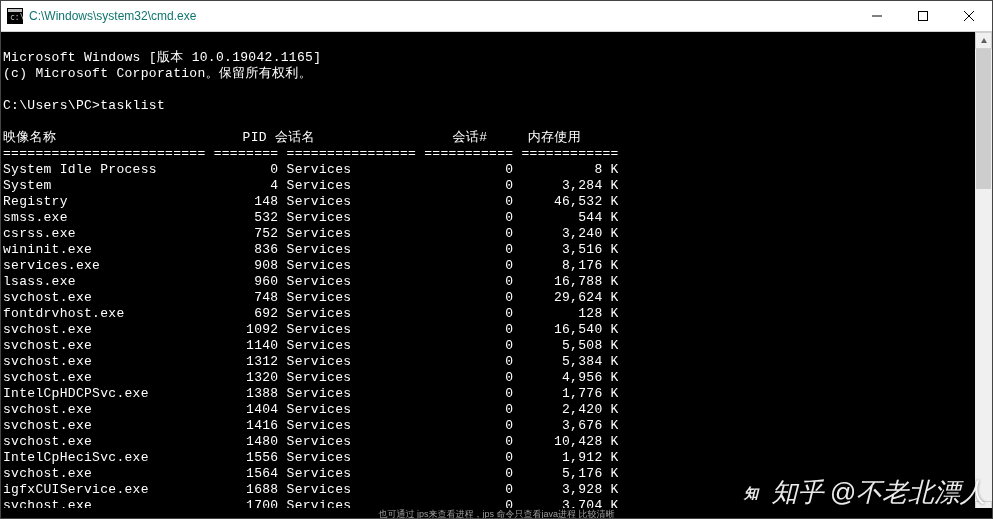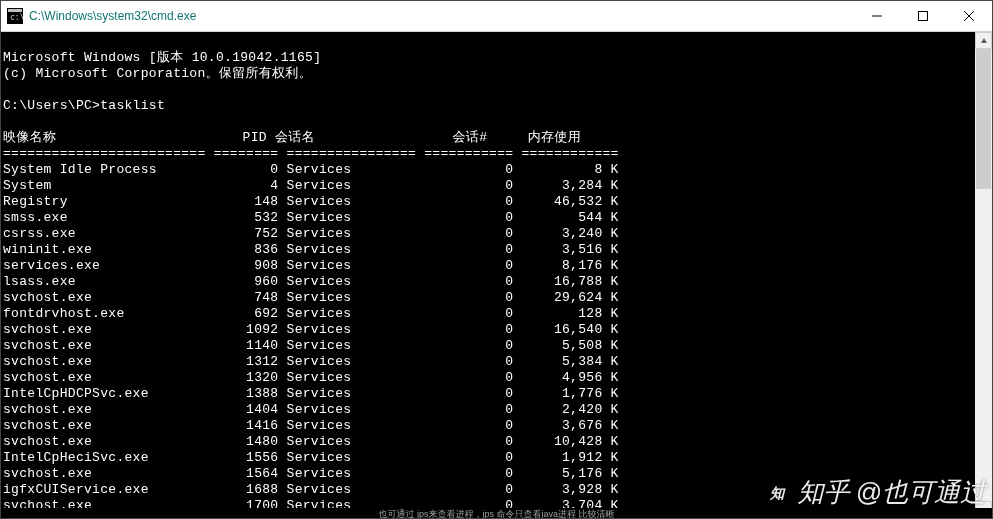--- a/index.html
+++ b/index.html
@@ -209,18 +209,18 @@
       </div>
     </div>
 
     <div class="watermark">
       <span class="zhihu-icon">
         <svg viewBox="0 0 40 40">
             <text x="6" y="28" font-size="22" font-family="sans-serif" fill="rgba(255,255,255,0.92)" font-weight="bold">知</text>
           </svg>
       </span>
       <span>知乎</span>
-      <span>@也可通过</span>
+      <span>@不老北漂人</span>
     </div>
   </div>
 
   <div class="caption-strip">也可通过 jps来查看进程，jps 命令只查看java进程 比较清晰</div>
 </div>
 
 </body></html>

